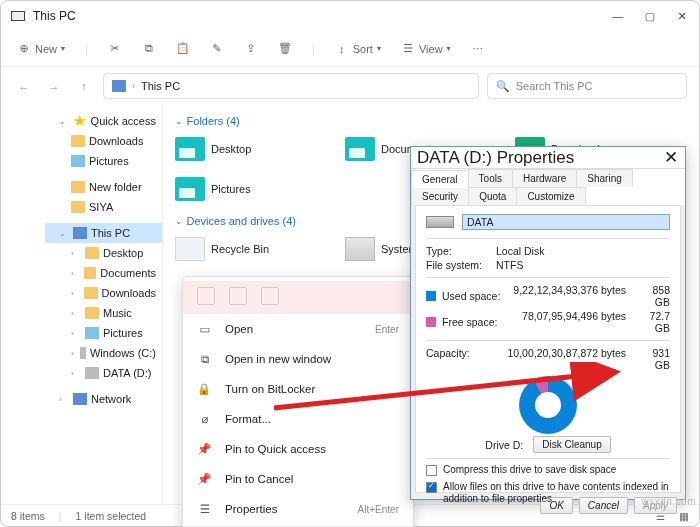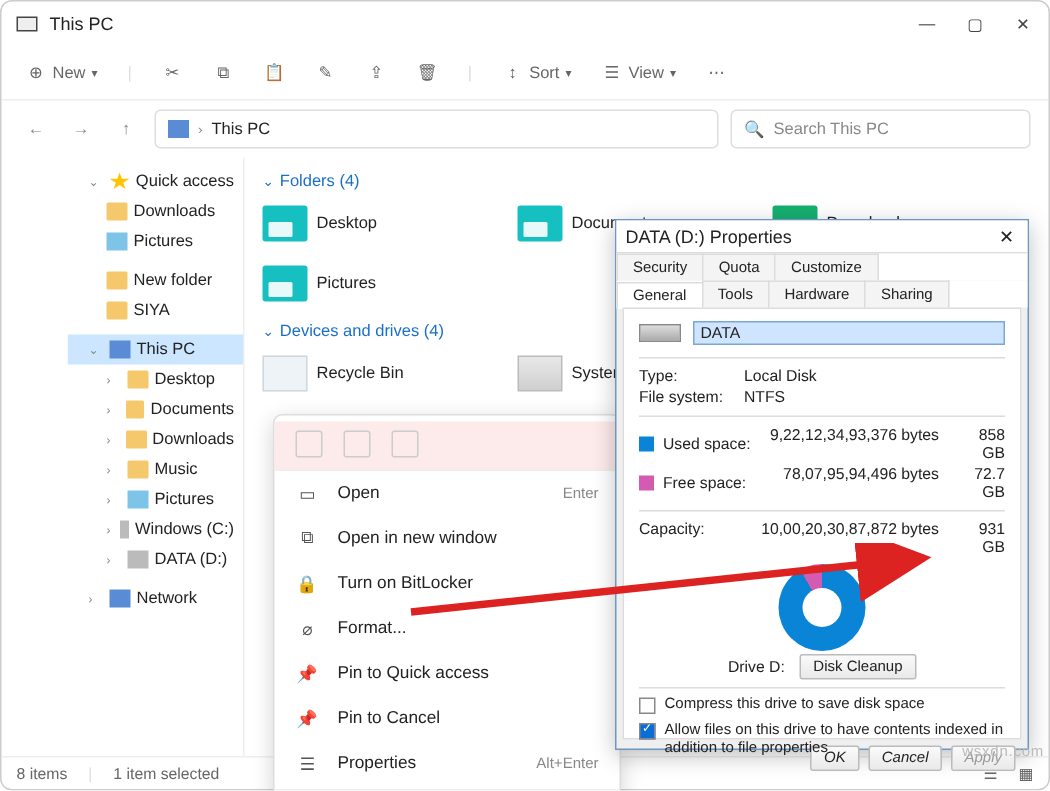--- a/index.html
+++ b/index.html
@@ -63,21 +63,21 @@
 .ctx-iconrow { display:flex; gap:14px; padding:6px 14px 8px; border-bottom:1px solid #eee; background:#fdeaea;}
 .ctx-iconrow .ci { width:18px;height:18px; border:1px solid #ccc; border-radius:2px;}
 .ctxitem { display: flex; align-items: center; padding: 7px 14px; gap: 12px; }
 .ctxitem .cicon { width: 16px; height:16px; display:inline-flex; align-items:center; justify-content:center; color:#555;}
 .ctxitem .label { flex: 1; }
 .ctxitem .accel { color: #888; font-size: 10px;}
 .ctxsep { height:1px; background:#eee; margin:2px 0;}
 
 
 .props { position: absolute; left: 410px; top: 146px; width: 276px; height: 354px; background: #efefef; border: 1px solid #6b97c4; box-shadow: 0 4px 14px rgba(0,0,0,.25); font-size: 10.5px; z-index:6;}
-.props-title { background:#fff; height:22px; display:flex; align-items:center; padding:0 6px; font-size:12px; border-bottom:1px solid #dcdcdc;}
+.props-title { background:#fff; height:22px; display:flex; align-items:center; padding:0 6px; font-size:17px; border-bottom:1px solid #dcdcdc;}
 .props-title .t { flex:1;}
 .props-title .x { width:16px; text-align:center;}
 .tabs { display:flex; flex-wrap:wrap; background:#fff;}
 .tab { padding:3px 10px; font-size:10px; border:1px solid #dcdcdc; border-bottom:none; margin-right:-1px; background:#f4f4f4;}
 .tab.active { background:#fff; position:relative; top:1px;}
 .props-body { background:#fff; border:1px solid #dcdcdc; margin:0 4px 4px; padding:8px 10px; height:288px; position:relative;}
 .drive-row { display:flex; align-items:center; gap:8px; margin-bottom:8px;}
 .drive-glyph { width:28px; height:12px; background:linear-gradient(#ddd,#aaa); border:1px solid #888;}
 .drive-name { flex:1; border:1px solid #7aa7d6; padding:1px 4px; background:#cfe5ff;}
 .stat-row { display:flex; padding:1px 0;}
@@ -336,29 +336,29 @@
   <div class="ctxsep"></div>
 
 </div>
 
 <div class="props">
   <div class="props-title">
     <span class="t">DATA (D:) Properties</span>
     <span class="x">✕</span>
   </div>
   <div class="tabs">
-    <span class="tab">Security</span>
-    <span class="tab">Quota</span>
-    <span class="tab">Customize</span>
-  </div>
-  <div class="tabs">
     <span class="tab active">General</span>
     <span class="tab">Tools</span>
     <span class="tab">Hardware</span>
     <span class="tab">Sharing</span>
+  </div>
+  <div class="tabs">
+    <span class="tab">Security</span>
+    <span class="tab">Quota</span>
+    <span class="tab">Customize</span>
   </div>
   <div class="props-body">
     <div class="drive-row">
       <span class="drive-glyph"></span>
       <span class="drive-name">DATA</span>
     </div>
     <div class="hr"></div>
     <div class="stat-row">
         <span class="k">Type:</span>
         <span class="v">Local Disk</span>

